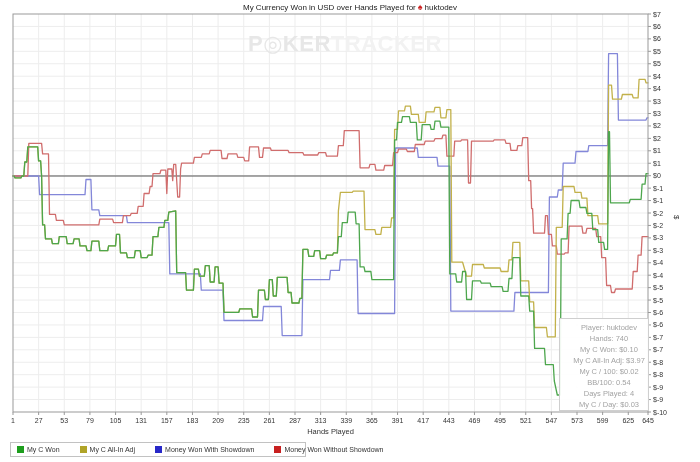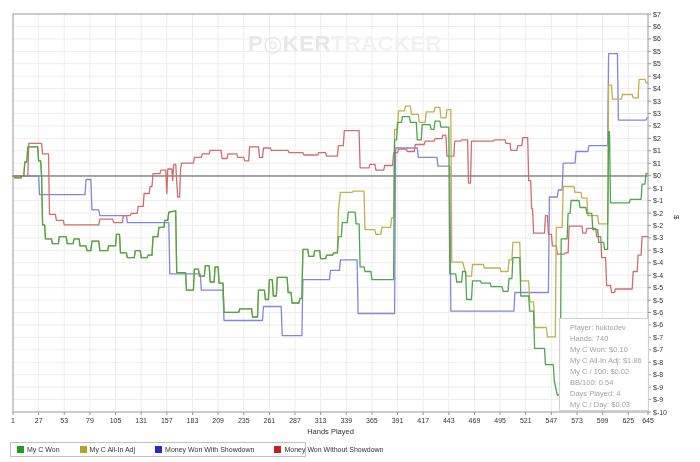--- a/index.html
+++ b/index.html
@@ -9,28 +9,31 @@
                font-size:8px;color:#222;}
   #chart-title .spade{color:#cc2222;font-size:9px;padding:0 2px;}
   #plot{position:absolute;left:0;top:0;}
   #legend-box{position:absolute;left:10px;top:442px;width:296px;height:15px;
               border:1px solid #c2c2c2;background:#fff;display:flex;align-items:center;
               gap:20px;padding-left:6px;box-sizing:border-box;}
   .legend-item{display:flex;align-items:center;gap:3px;font-size:7px;color:#333;white-space:nowrap;}
   .legend-swatch{width:7px;height:7px;display:inline-block;}
   #stats-box{position:absolute;left:559px;top:318px;width:90px;height:93px;
              border:1px solid #cfcfcf;background:rgba(255,255,255,0.93);
-             box-sizing:border-box;padding:3px 0 0 10px;}
+             box-sizing:border-box;padding:3px 0 0 10px;text-align:center;}
   .stats-line{font-size:7.5px;color:#a3a3a3;line-height:11px;white-space:nowrap;}
 </style>
 </head>
 <body>
 
 <div id="screen">
 
+  <div id="chart-title">
+    <span>My Currency Won in USD over Hands Played for</span><span class="spade">♠</span><span>huktodev</span>
+  </div>
 
   <svg id="plot" width="700" height="462" xmlns="http://www.w3.org/2000/svg">
       <line x1="13" y1="26.44" x2="648" y2="26.44" stroke="#ededed" stroke-width="1"></line>
       <line x1="13" y1="38.88" x2="648" y2="38.88" stroke="#ededed" stroke-width="1"></line>
       <line x1="13" y1="51.31" x2="648" y2="51.31" stroke="#ededed" stroke-width="1"></line>
       <line x1="13" y1="63.75" x2="648" y2="63.75" stroke="#ededed" stroke-width="1"></line>
       <line x1="13" y1="76.19" x2="648" y2="76.19" stroke="#ededed" stroke-width="1"></line>
       <line x1="13" y1="88.63" x2="648" y2="88.63" stroke="#ededed" stroke-width="1"></line>
       <line x1="13" y1="101.06" x2="648" y2="101.06" stroke="#ededed" stroke-width="1"></line>
       <line x1="13" y1="113.50" x2="648" y2="113.50" stroke="#ededed" stroke-width="1"></line>
@@ -207,21 +210,21 @@
       <text x="628.28" y="423" font-size="7" fill="#333333" text-anchor="middle" font-family="Liberation Sans, DejaVu Sans, sans-serif">625</text>
       <line x1="648.00" y1="412" x2="648.00" y2="415" stroke="#999999"></line>
       <text x="648.00" y="423" font-size="7" fill="#333333" text-anchor="middle" font-family="Liberation Sans, DejaVu Sans, sans-serif">645</text>
       <text x="330.5" y="434" font-size="7.5" fill="#333333" text-anchor="middle" font-family="Liberation Sans, DejaVu Sans, sans-serif">Hands Played</text>
     </svg>
 
   <div id="stats-box">
       <div class="stats-line">Player: huktodev</div>
       <div class="stats-line">Hands: 740</div>
       <div class="stats-line">My C Won: $0.10</div>
-      <div class="stats-line">My C All-In Adj: $1.86</div>
+      <div class="stats-line">My C All-In Adj: $3.97</div>
       <div class="stats-line">My C / 100: $0.02</div>
       <div class="stats-line">BB/100: 0.54</div>
       <div class="stats-line">Days Played: 4</div>
       <div class="stats-line">My C / Day: $0.03</div>
     </div>
 
   <div id="legend-box">
       <div class="legend-item">
         <span class="legend-swatch" style="background: rgb(30, 158, 30);"></span>
         <span>My C Won</span>

